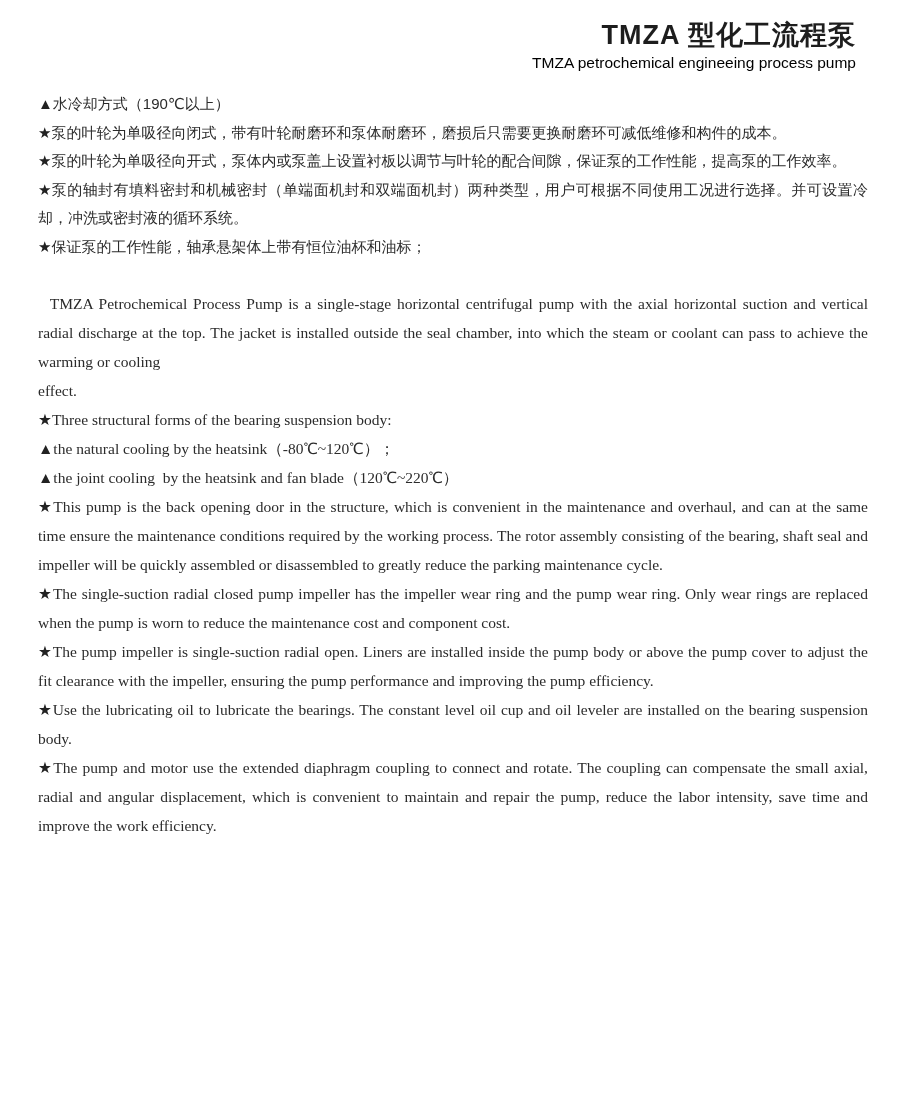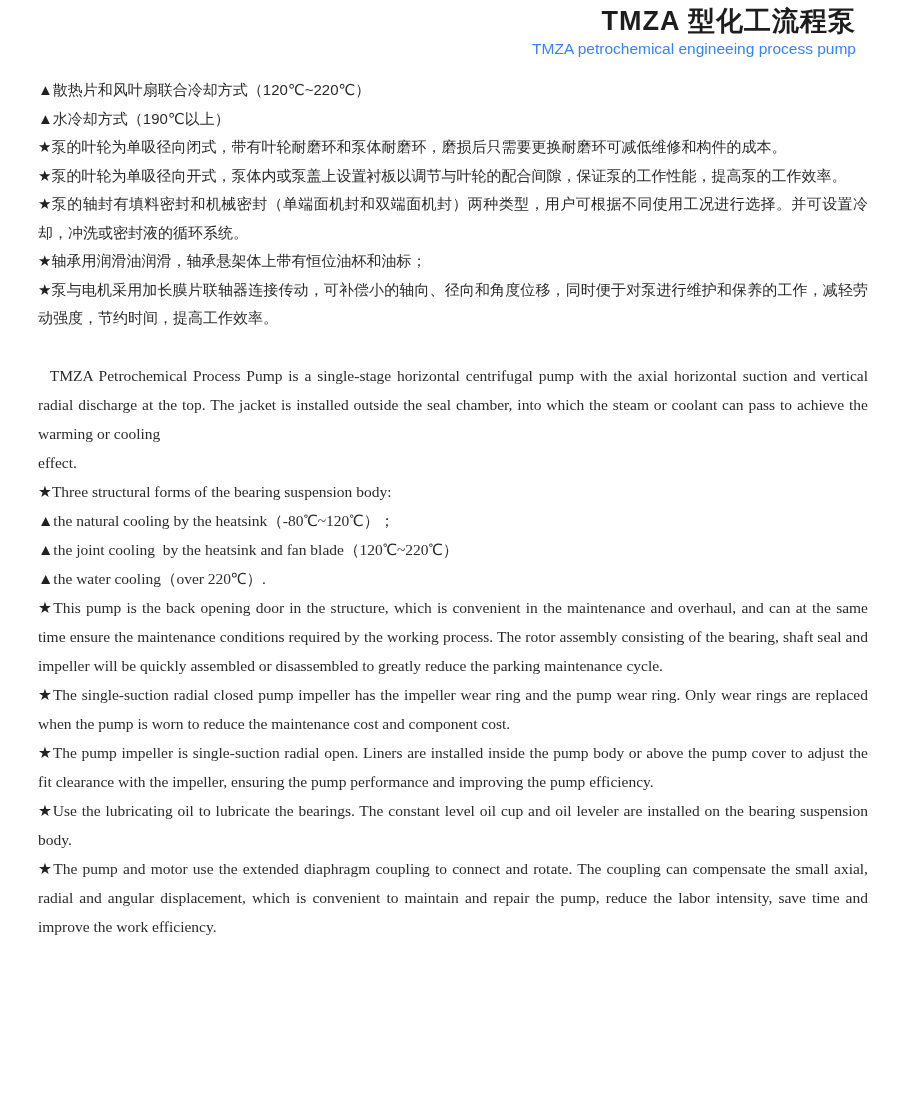--- a/index.html
+++ b/index.html
@@ -11,41 +11,41 @@
     width: 900px;
     height: 1100px;
     overflow: hidden;
     font-family: "Liberation Sans", "DejaVu Sans", sans-serif;
     color: #2e2e2e;
   }
   .page {
     box-sizing: border-box;
     width: 900px;
     height: 1100px;
-    padding: 4px 32px 0 38px;
+    padding: 18px 32px 0 38px;
     background: #ffffff;
   }
   .header {
     text-align: right;
     padding-right: 12px;
   }
   .title-zh {
     margin: 0;
     font-size: 27px;
     line-height: 34px;
     font-weight: bold;
     color: #1d1d1d;
     letter-spacing: 1px;
   }
   .title-en {
     margin: 0;
     font-size: 15.5px;
     line-height: 22px;
     font-weight: 400;
-    color: #3b82f6;
+    color: #000000;
   }
   .cn-section {
     margin-top: 16px;
   }
   .cn-section p {
     margin: 0;
     font-size: 15px;
     line-height: 28.5px;
     text-align: justify;
     color: #2b2b2b;
@@ -71,36 +71,33 @@
 <body>
 
 <div class="page">
 
   <div class="header">
     <h1 class="title-zh">TMZA 型化工流程泵</h1>
     <div class="title-en">TMZA petrochemical engineeing process pump</div>
   </div>
 
   <div class="cn-section">
-    <p><span class="marker">▲</span><span>散热片和风叶扇联合冷却方式（120℃~220℃）</span></p>
     <p><span class="marker">▲</span><span>水冷却方式（190℃以上）</span></p>
     <p><span class="marker">★</span><span>泵的叶轮为单吸径向闭式，带有叶轮耐磨环和泵体耐磨环，磨损后只需要更换耐磨环可减低维修和构件的成本。</span></p>
     <p><span class="marker">★</span><span>泵的叶轮为单吸径向开式，泵体内或泵盖上设置衬板以调节与叶轮的配合间隙，保证泵的工作性能，提高泵的工作效率。</span></p>
     <p><span class="marker">★</span><span>泵的轴封有填料密封和机械密封（单端面机封和双端面机封）两种类型，用户可根据不同使用工况进行选择。并可设置冷却，冲洗或密封液的循环系统。</span></p>
-    <p><span class="marker">★</span><span>轴承用润滑油润滑，轴承悬架体上带有恒位油杯和油标；</span></p>
-    <p><span class="marker">★</span><span>泵与电机采用加长膜片联轴器连接传动，可补偿小的轴向、径向和角度位移，同时便于对泵进行维护和保养的工作，减轻劳动强度，节约时间，提高工作效率。</span></p>
+    <p><span class="marker">★</span><span>保证泵的工作性能，轴承悬架体上带有恒位油杯和油标；</span></p>
   </div>
 
   <div class="en-section">
     <p><span class="marker"></span><span>  TMZA Petrochemical Process Pump is a single-stage horizontal centrifugal pump with the axial horizontal suction and vertical radial discharge at the top. The jacket is installed outside the seal chamber, into which the steam or coolant can pass to achieve the warming or cooling
 effect.</span></p>
     <p><span class="marker">★</span><span>Three structural forms of the bearing suspension body:</span></p>
     <p><span class="marker">▲</span><span>the natural cooling by the heatsink（-80℃~120℃）；</span></p>
     <p><span class="marker">▲</span><span>the joint cooling  by the heatsink and fan blade（120℃~220℃）</span></p>
-    <p><span class="marker">▲</span><span>the water cooling（over 220℃）.</span></p>
     <p><span class="marker">★</span><span>This pump is the back opening door in the structure, which is convenient in the maintenance and overhaul, and can at the same time ensure the maintenance conditions required by the working process. The rotor assembly consisting of the bearing, shaft seal and impeller will be quickly assembled or disassembled to greatly reduce the parking maintenance cycle.</span></p>
     <p><span class="marker">★</span><span>The single-suction radial closed pump impeller has the impeller wear ring and the pump wear ring. Only wear rings are replaced when the pump is worn to reduce the maintenance cost and component cost.</span></p>
     <p><span class="marker">★</span><span>The pump impeller is single-suction radial open. Liners are installed inside the pump body or above the pump cover to adjust the fit clearance with the impeller, ensuring the pump performance and improving the pump efficiency.</span></p>
     <p><span class="marker">★</span><span>Use the lubricating oil to lubricate the bearings. The constant level oil cup and oil leveler are installed on the bearing suspension body.</span></p>
     <p><span class="marker">★</span><span>The pump and motor use the extended diaphragm coupling to connect and rotate. The coupling can compensate the small axial, radial and angular displacement, which is convenient to maintain and repair the pump, reduce the labor intensity, save time and improve the work efficiency.</span></p>
   </div>
 
 </div>
 
 </body></html>

